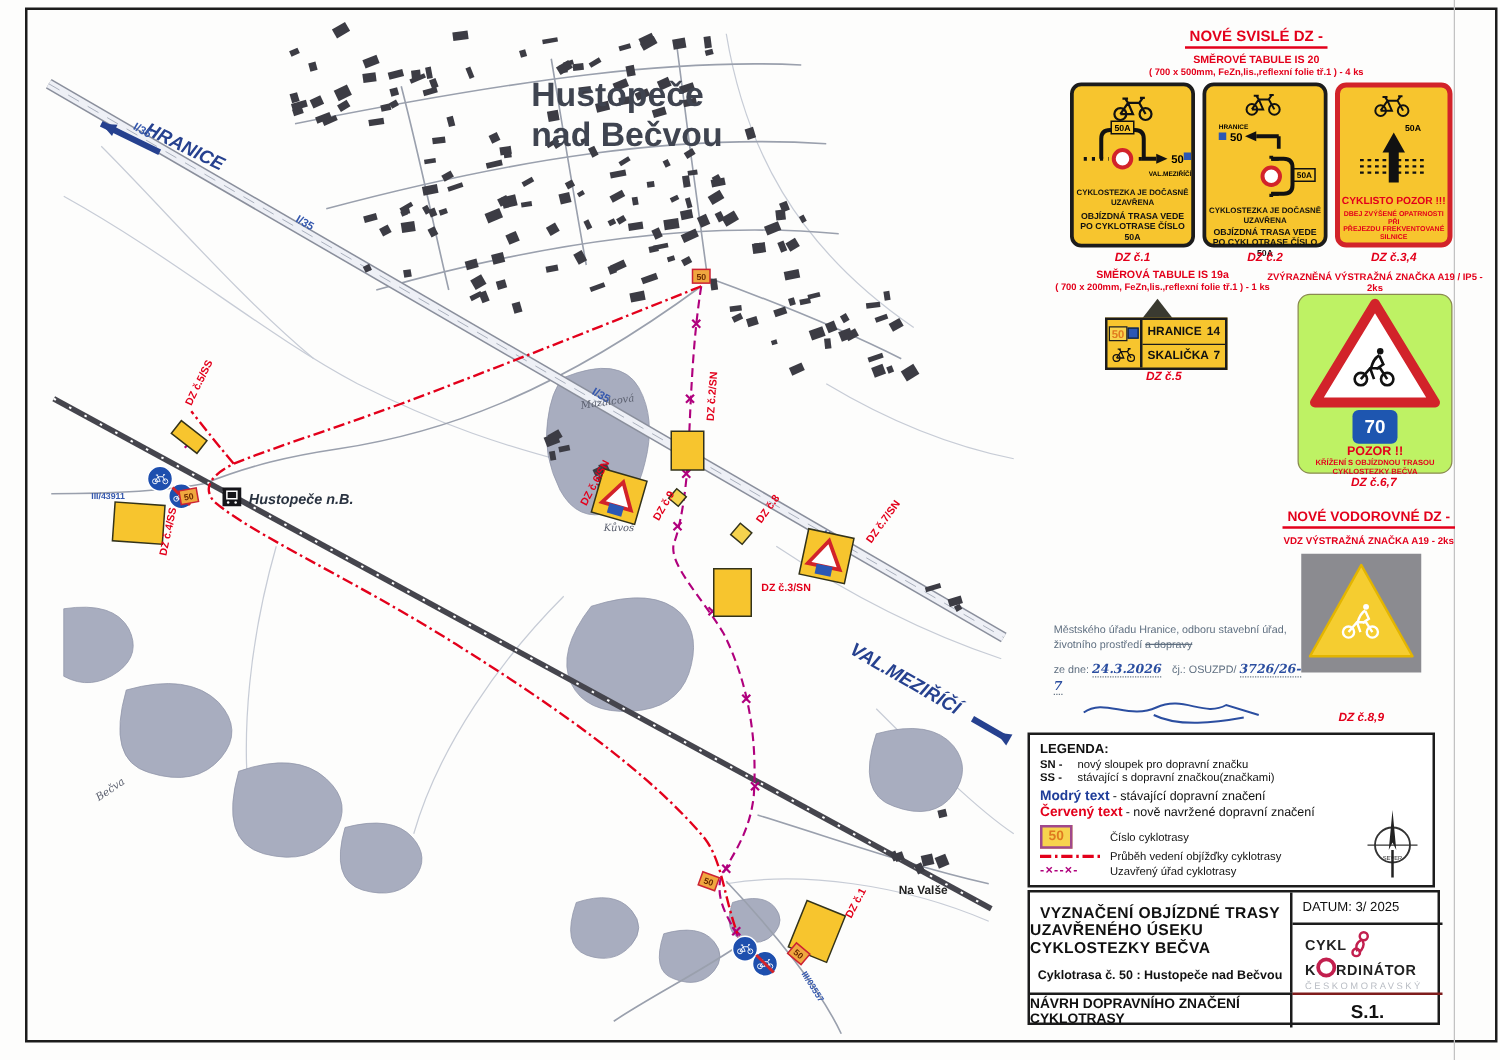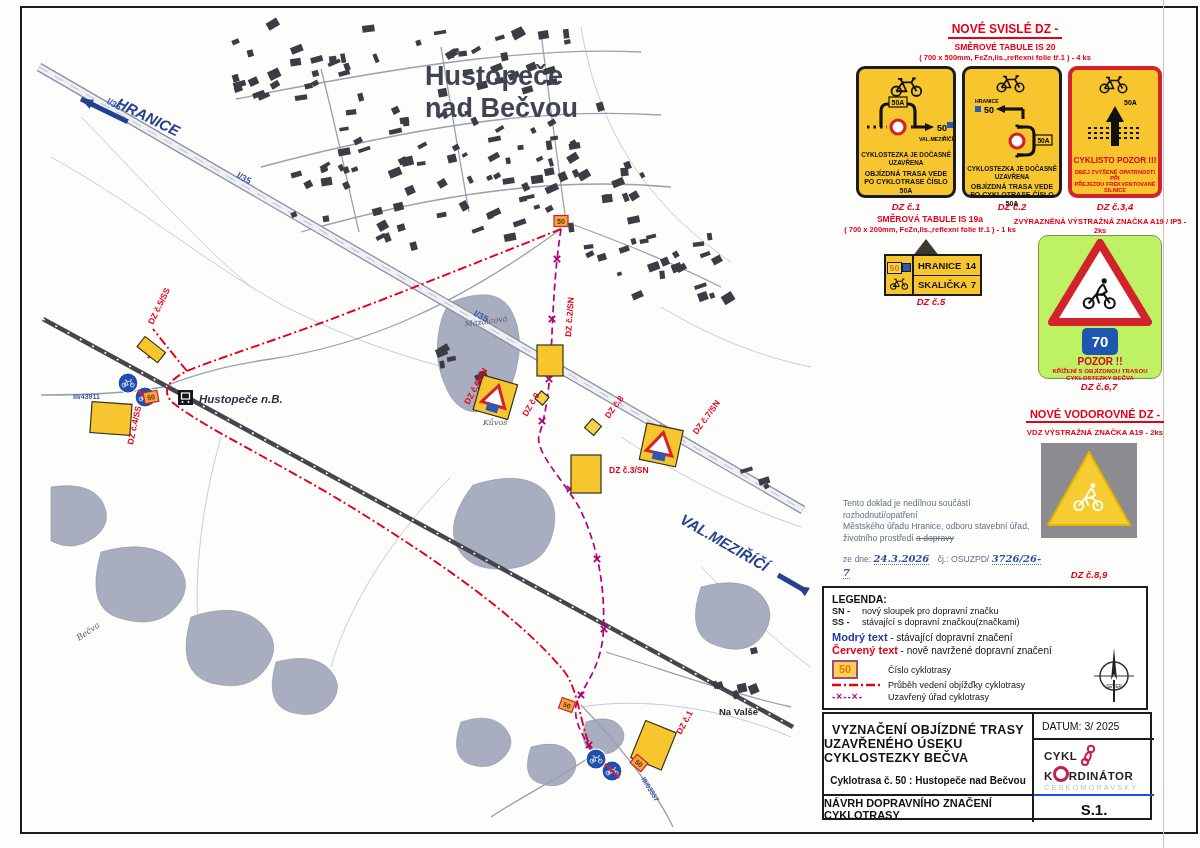--- a/index.html
+++ b/index.html
@@ -535,21 +535,20 @@
 <div class="abs rsub" style="left:995px;top:428px;width:200px;font-size:7.8px">VDZ VÝSTRAŽNÁ ZNAČKA A19 - 2ks</div>
 <div class="abs" style="left:1041px;top:443px;width:96px;height:95px;background:#8b8b90">
   <svg width="96" height="95" viewBox="0 0 96 95">
     <polygon points="48,9 89,82 7,82" fill="#f5cd30" stroke="#e3b500" stroke-width="2" stroke-linejoin="round"></polygon>
     <use href="#cyclist" transform="translate(30,38) scale(0.56)" color="#fff"></use>
   </svg>
 </div>
 <div class="abs caption" style="left:1041px;top:569px;width:96px">DZ č.8,9</div>
 
 <div class="abs stamp" style="left:843px;top:498px;width:200px">
-  <div>Tento doklad je nedílnou součástí rozhodnutí/opatření</div>
   <div>Městského úřadu Hranice, odboru stavební úřad,</div>
   <div><span>životního prostředí</span> <span class="strike">a dopravy</span></div>
   <div style="margin-top:8px">
     <span>ze dne:</span>
     <span class="hand dots" style="font-size:10px">24.3.2026</span>
     <span style="margin-left:6px">čj.: OSUZPD/</span>
     <span class="hand dots" style="font-size:10px">3726/26-7</span>
   </div>
   <svg width="150" height="26" viewBox="0 0 150 26" style="margin-left:20px">
     <path d="M4,14 C20,2 40,20 62,10 S100,18 118,8 L144,16 M60,16 C80,26 110,22 132,18" stroke="#2b4ea0" stroke-width="1.6" fill="none"></path>
@@ -613,18 +612,18 @@
               <path d="M12,8 C8,10 7,14 9,17 M13,8 C15,12 13,16 10,18"></path>
               <circle cx="8" cy="18" r="3"></circle>
             </g>
           </svg></div>
     <div><span class="a">K</span><span class="ring"></span><span class="a">RDINÁTOR</span></div>
     <div class="gray">ČESKOMORAVSKÝ</div>
   </div>
   <div class="abs" style="left:0;top:80px;width:210px;height:28px;border-top:2px solid #1c1c1c;border-right:2px solid #1c1c1c;box-sizing:border-box">
     <div class="tb-bottom">NÁVRH DOPRAVNÍHO ZNAČENÍ CYKLOTRASY</div>
   </div>
-  <div class="abs" style="left:210px;top:80px;width:120px;height:28px;border-top:2px solid #1d4ed8;box-sizing:border-box">
+  <div class="abs" style="left:210px;top:80px;width:120px;height:28px;border-top:2px solid #7f1d1d;box-sizing:border-box">
     <div class="sheetnum">S.1.</div>
   </div>
 </div>
 
 </div>
 
 </body></html>

